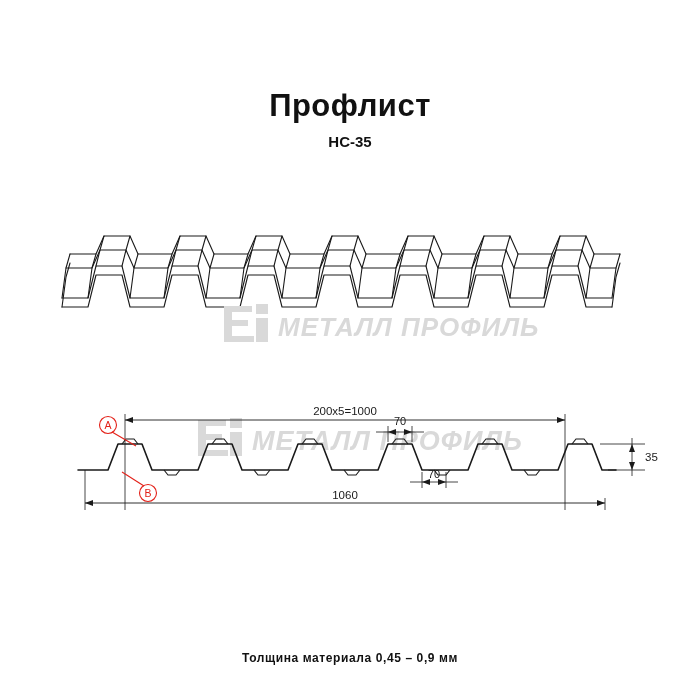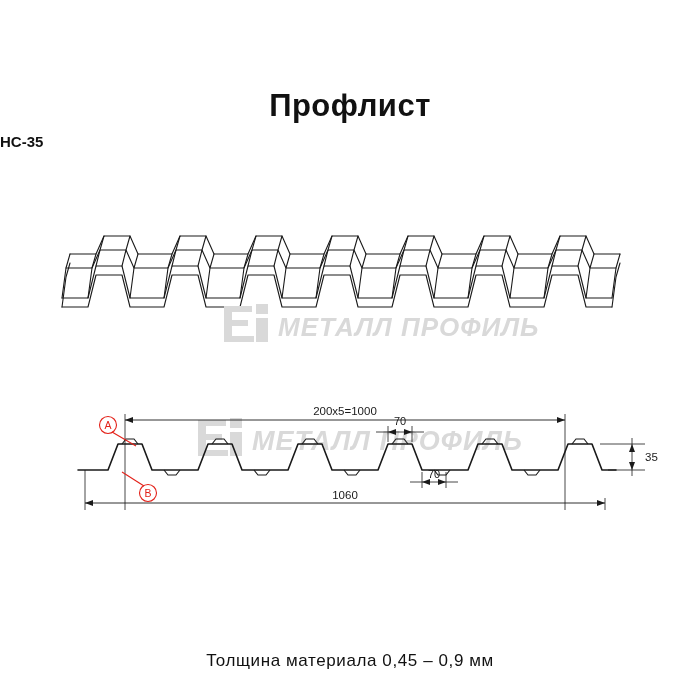--- a/index.html
+++ b/index.html
@@ -32,33 +32,33 @@
     font-size: 31px;
     font-weight: bold;
     letter-spacing: 0.5px;
     color: #111111;
   }
   .subtitle {
     position: absolute;
     top: 101px;
     left: 0;
     width: 700px;
-    text-align: left;
+    text-align: center;
     font-size: 15px;
     font-weight: bold;
     color: #111111;
   }
   .footer-note {
     position: absolute;
     top: 619px;
     left: 0;
     width: 700px;
     text-align: center;
-    font-size: 17px;
-    font-weight: normal;
+    font-size: 12px;
+    font-weight: bold;
     letter-spacing: 0.6px;
     color: #111111;
   }
   .iso-wrap {
     position: absolute;
     left: 60px;
     top: 180px;
     width: 580px;
     height: 140px;
   }

